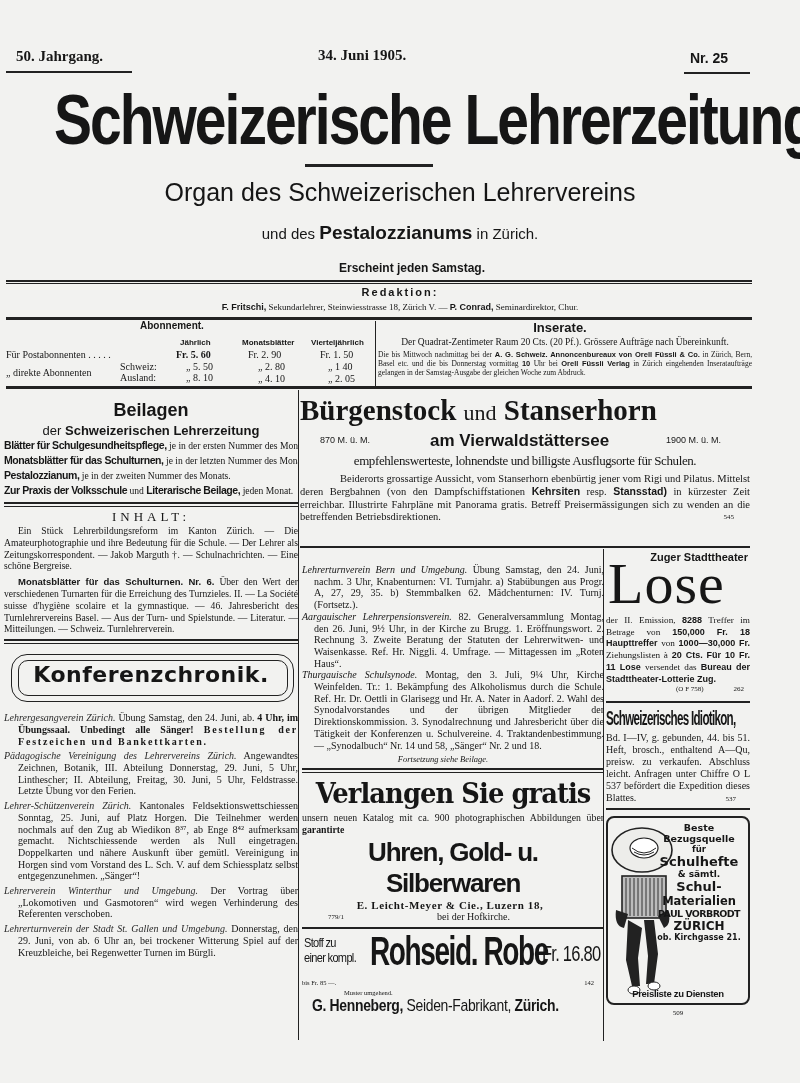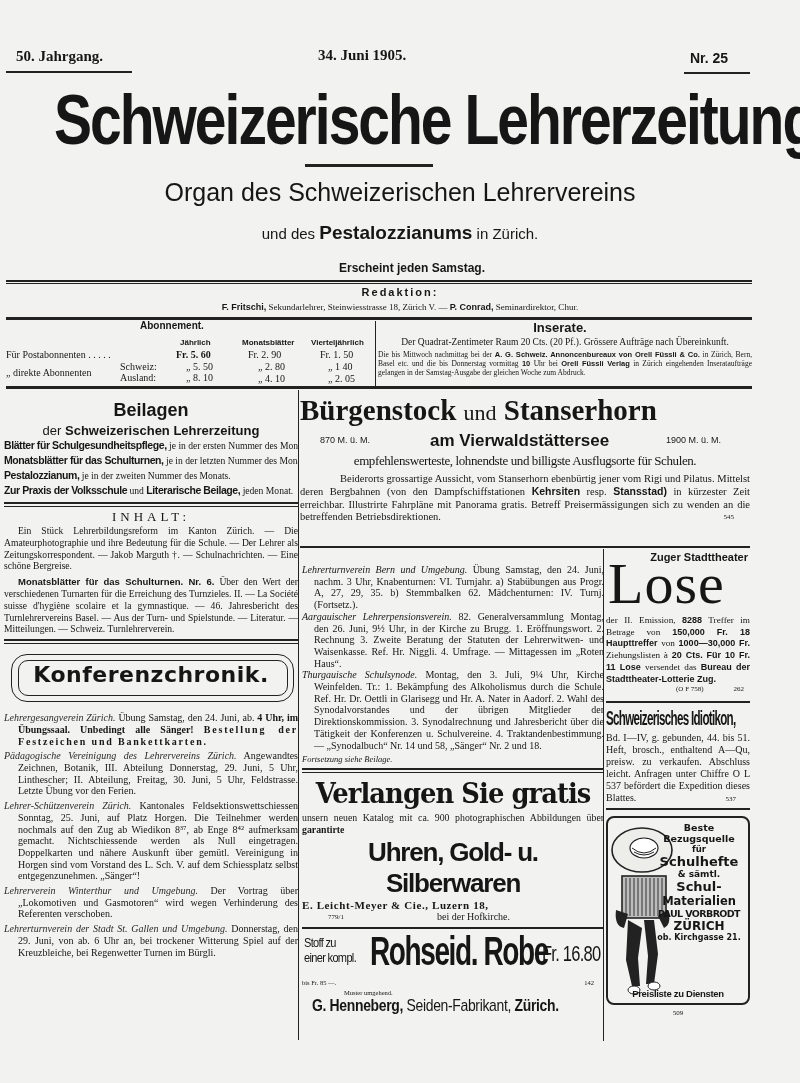--- a/index.html
+++ b/index.html
@@ -76,26 +76,26 @@
   #buerg-sub .m { position: absolute; left: 130px; top: 0; font-size: 17px; font-weight: bold; }
   #buerg-sub .r { position: absolute; left: 366px; top: 4px; font-size: 9px; }
   #buerg-line { font-size: 13px; text-align: center; letter-spacing: -0.4px; margin-top: 2px; }
   #buerg-text { font-size: 10.5px; line-height: 12.3px; text-align: justify; margin-top: 4px; text-indent: 40px; }
   #buerg-num { text-align: right; font-size: 7px; margin-top: -10px; padding-right: 16px; }
   #buerg-bottom { left: 300px; top: 546px; width: 450px; height: 2px; }
 
   #midcol { left: 302px; top: 564px; width: 302px; }
   #mid-vline { left: 603px; top: 549px; width: 1px; height: 492px; }
   .mkonf { font-size: 10px; line-height: 11.7px; text-align: justify; padding-left: 12px; text-indent: -12px; }
-  #fortsetzung { font-size: 8.5px; font-style: italic; text-align: left; padding-right: 20px; margin-top: 3px; }
+  #fortsetzung { font-size: 8.5px; font-style: italic; text-align: center; padding-right: 20px; margin-top: 3px; }
   .mid-dbl { border-top: 2px solid #222; border-bottom: 1px solid #222; height: 2px; margin: 4px 0 4px; }
   #verl-title { font-size: 28px; font-weight: 900; text-align: center; font-family: "DejaVu Serif", serif; letter-spacing: -1px; transform: scaleX(0.92); }
   #verl-text { font-size: 9.8px; line-height: 12px; text-align: justify; margin-top: 2px; }
   #uhren { font-size: 26px; font-weight: 900; text-align: center; letter-spacing: -1.2px; margin-top: 1px; }
-  #leicht { font-size: 11px; font-weight: bold; text-align: left; padding-right: 6px; letter-spacing: 0.6px; }
+  #leicht { font-size: 11px; font-weight: bold; text-align: center; padding-right: 6px; letter-spacing: 0.6px; }
   #hofkirche-row { position: relative; height: 12px; font-size: 10px; }
   #hofkirche-row .n { position: absolute; left: 26px; top: 2px; font-size: 7px; }
   #hofkirche-row .t { position: absolute; left: 135px; top: 0; }
   .mid-rule { border-top: 2px solid #222; margin: 4px 0 2px; }
   #rohseid-row { position: relative; height: 48px; }
   #stoff { position: absolute; left: 2px; top: 4px; font-size: 13px; line-height: 15px; font-family: "Liberation Sans", sans-serif; letter-spacing: -0.8px; transform: scaleX(0.85); transform-origin: left; }
   #rohseid { position: absolute; left: 68px; top: -2px; font-size: 40px; font-weight: bold; letter-spacing: -2px; transform: scaleX(0.7); transform-origin: left; white-space: nowrap; font-family: "Liberation Sans", sans-serif; }
   #rohpreis { position: absolute; left: 240px; top: 10px; font-size: 22px; letter-spacing: -1px; transform: scaleX(0.75); transform-origin: left; font-family: "Liberation Sans", sans-serif; white-space: nowrap; }
   #bis-row { position: relative; height: 10px; font-size: 6.5px; }
   #bis-row .r { position: absolute; right: 10px; }

